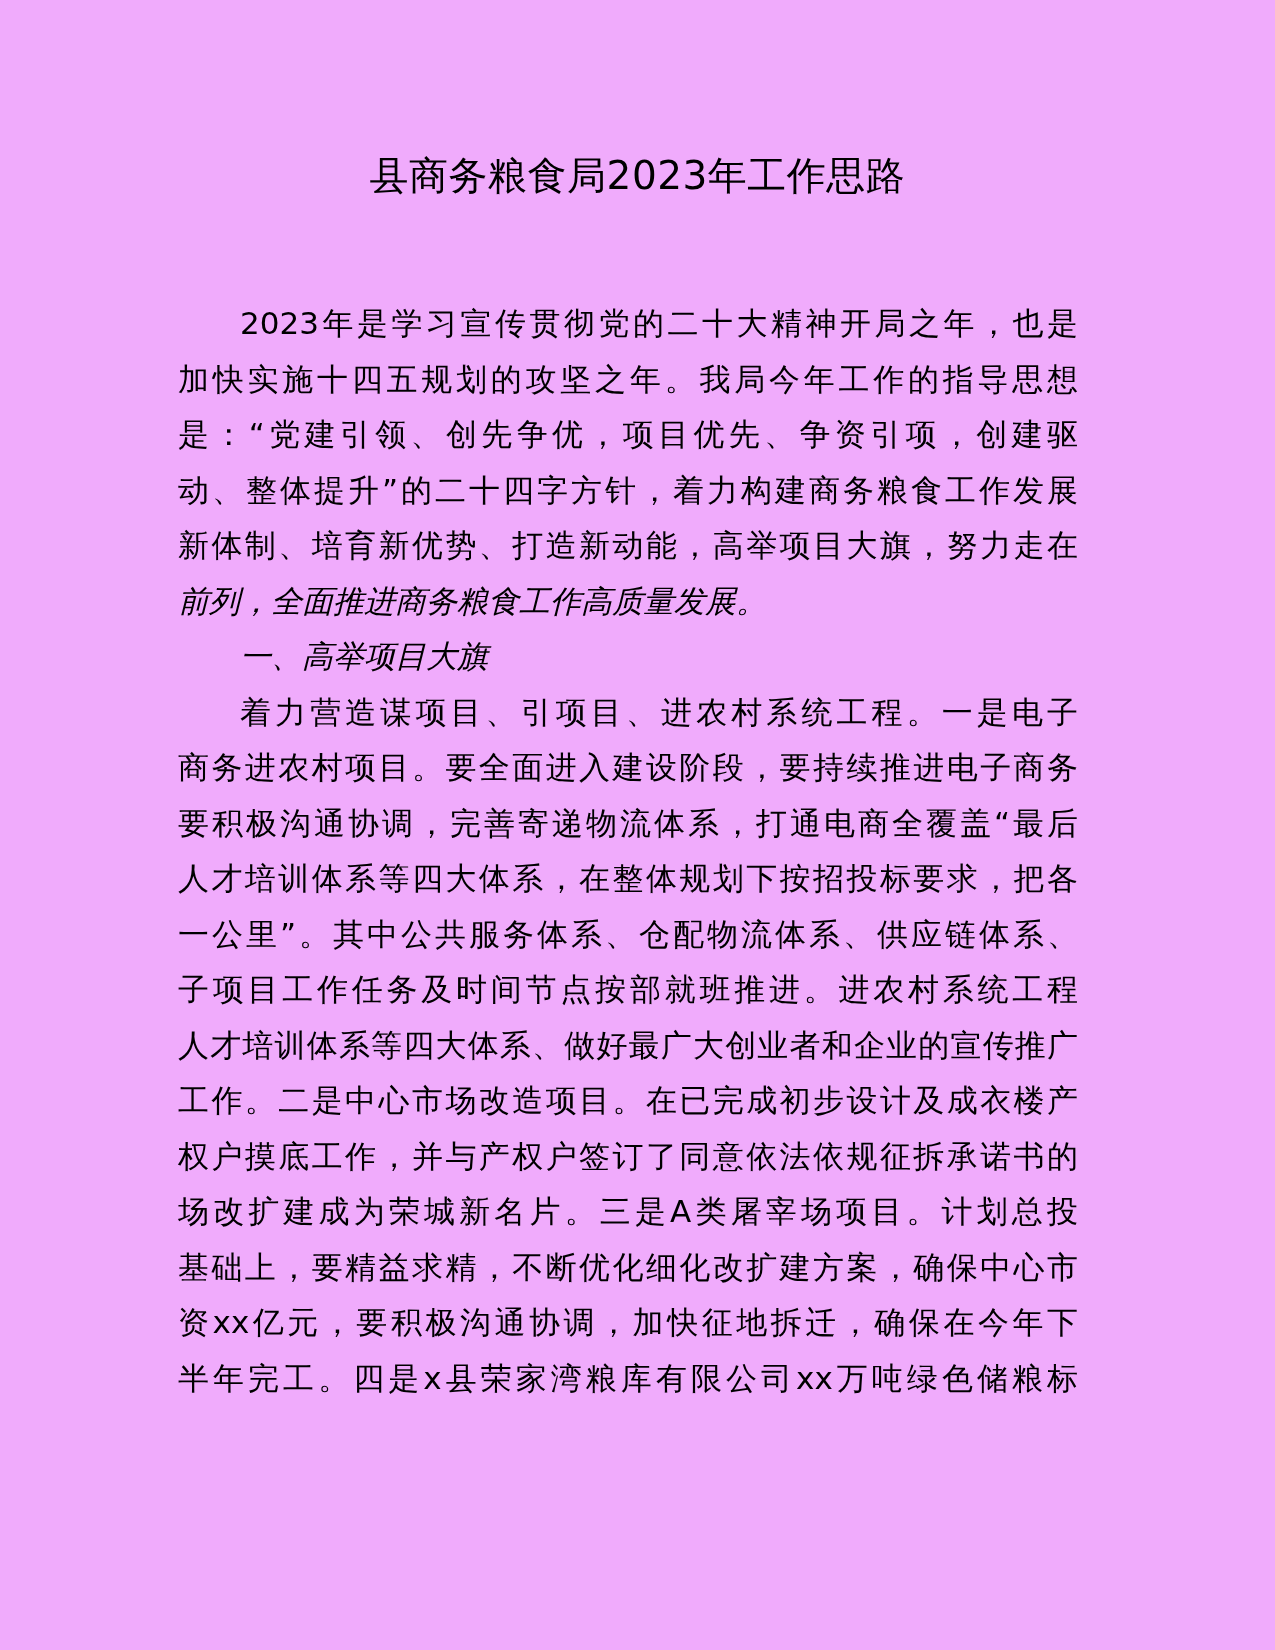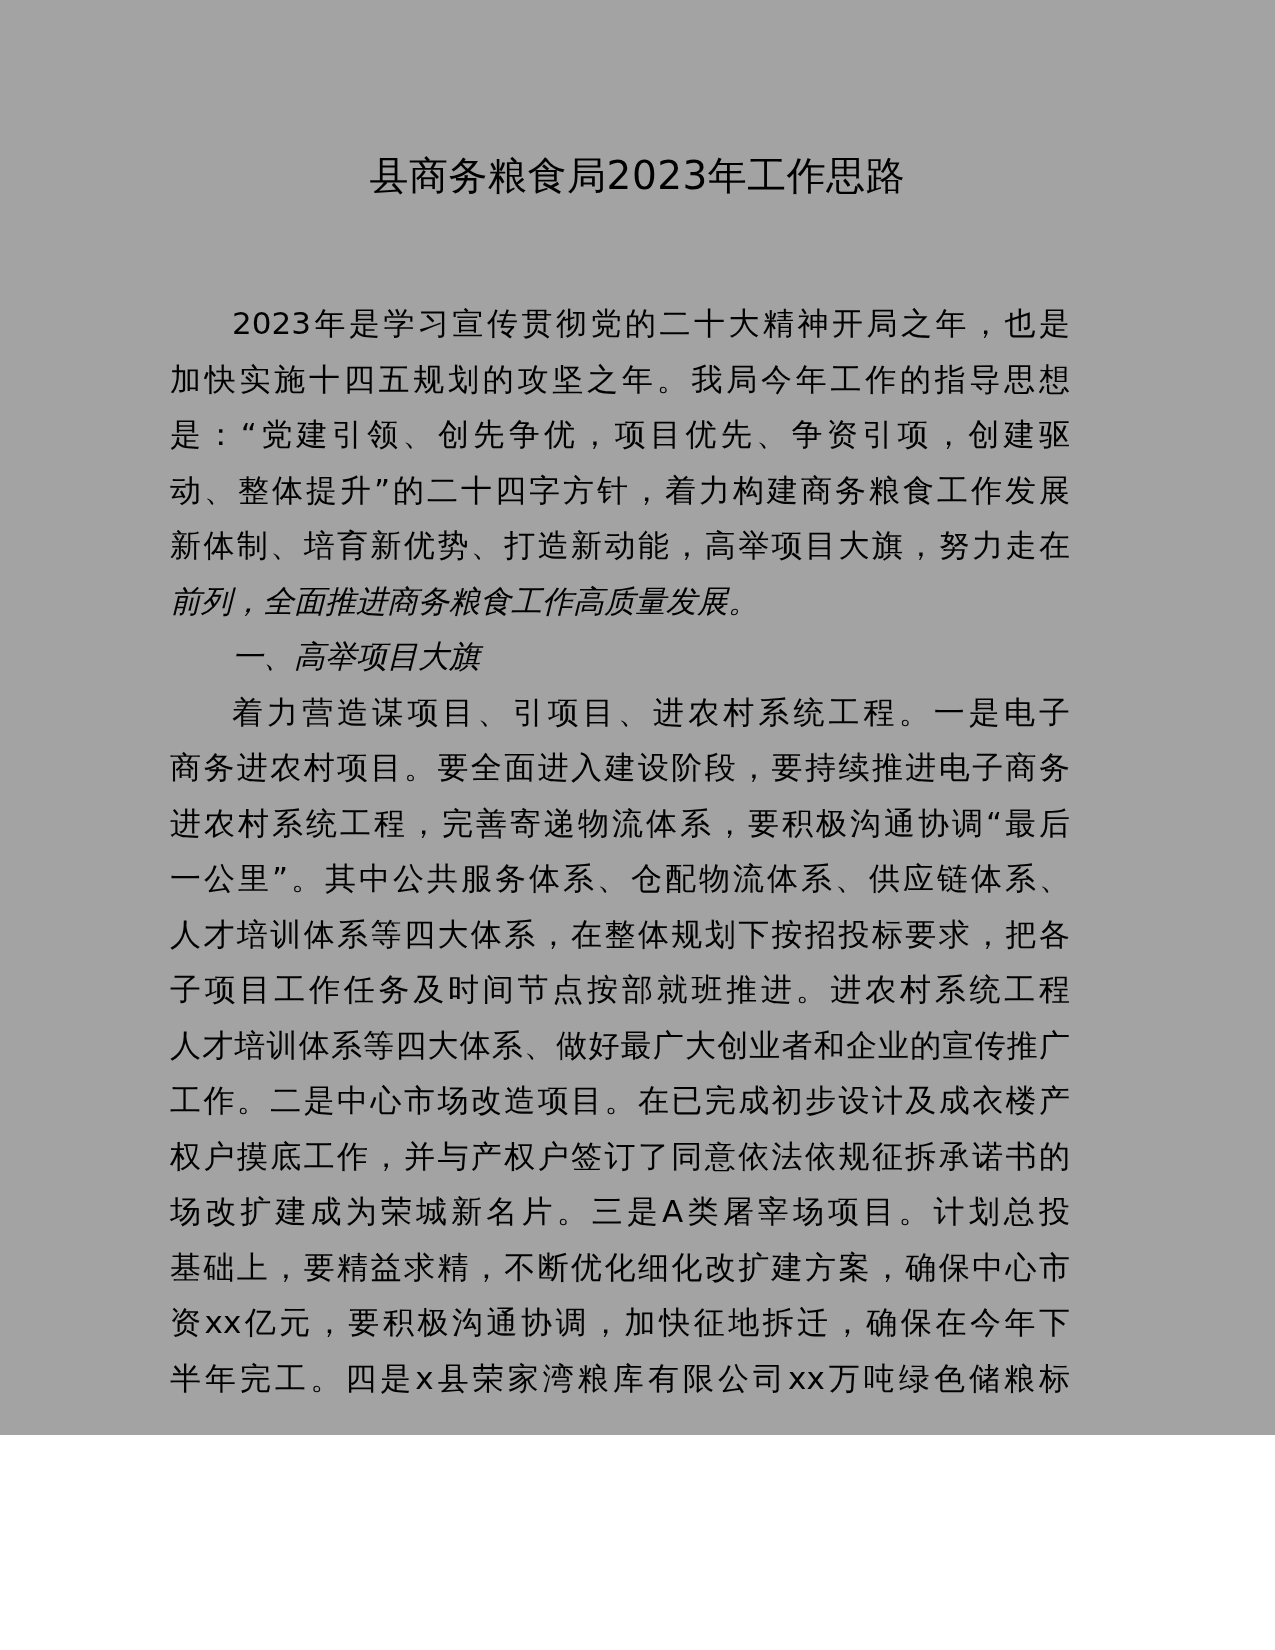--- a/index.html
+++ b/index.html
@@ -1,25 +1,25 @@
 <!DOCTYPE html>
 <html><head>
 <meta charset="utf-8">
 <style>
   html, body { margin: 0; padding: 0; background: #ffffff; }
   body {
     width: 1275px; height: 1650px; position: relative; overflow: hidden;
     font-family: "DejaVu Sans", sans-serif; color: #000000;
   }
-  .page { position: absolute; left: 0; top: 0; width: 1275px; height: 1435px; background: #a3a3a3; }
+  .page { position: absolute; left: 0; top: 0; width: 1275px; height: 1650px; background: #f0abfc; }
   .title {
     position: absolute; left: 0; top: 148px; width: 1275px; text-align: center;
     font-size: 39px; line-height: 56px; letter-spacing: 0.5px;
   }
-  .body-text { position: absolute; left: 170px; top: 296px; width: 900px; }
+  .body-text { position: absolute; left: 178px; top: 296px; width: 900px; }
   .line {
     font-size: 31px; height: 55.5px; line-height: 55.5px; white-space: nowrap;
     text-align: justify; text-align-last: justify; width: 900px;
   }
   .line.indent { padding-left: 62px; width: 838px; }
   .line.last { text-align-last: left; font-style: italic; }
 </style>
 </head>
 <body>
 
@@ -32,23 +32,23 @@
     <div class="line">加快实施十四五规划的攻坚之年。我局今年工作的指导思想</div>
     <div class="line">是：“党建引领、创先争优，项目优先、争资引项，创建驱</div>
     <div class="line">动、整体提升”的二十四字方针，着力构建商务粮食工作发展</div>
     <div class="line">新体制、培育新优势、打造新动能，高举项目大旗，努力走在</div>
     <div class="line last">前列，全面推进商务粮食工作高质量发展。</div>
 
     <div class="line indent last">一、高举项目大旗</div>
 
     <div class="line indent">着力营造谋项目、引项目、进农村系统工程。一是电子</div>
     <div class="line">商务进农村项目。要全面进入建设阶段，要持续推进电子商务</div>
-    <div class="line">进农村系统工程，完善寄递物流体系，要积极沟通协调“最后</div>
+    <div class="line">要积极沟通协调，完善寄递物流体系，打通电商全覆盖“最后</div>
+    <div class="line">人才培训体系等四大体系，在整体规划下按招投标要求，把各</div>
     <div class="line">一公里”。其中公共服务体系、仓配物流体系、供应链体系、</div>
-    <div class="line">人才培训体系等四大体系，在整体规划下按招投标要求，把各</div>
     <div class="line">子项目工作任务及时间节点按部就班推进。进农村系统工程</div>
     <div class="line">人才培训体系等四大体系、做好最广大创业者和企业的宣传推广</div>
     <div class="line">工作。二是中心市场改造项目。在已完成初步设计及成衣楼产</div>
     <div class="line">权户摸底工作，并与产权户签订了同意依法依规征拆承诺书的</div>
     <div class="line">场改扩建成为荣城新名片。三是A类屠宰场项目。计划总投</div>
     <div class="line">基础上，要精益求精，不断优化细化改扩建方案，确保中心市</div>
     <div class="line">资xx亿元，要积极沟通协调，加快征地拆迁，确保在今年下</div>
     <div class="line">半年完工。四是x县荣家湾粮库有限公司xx万吨绿色储粮标</div>
   </div>
 </div>

